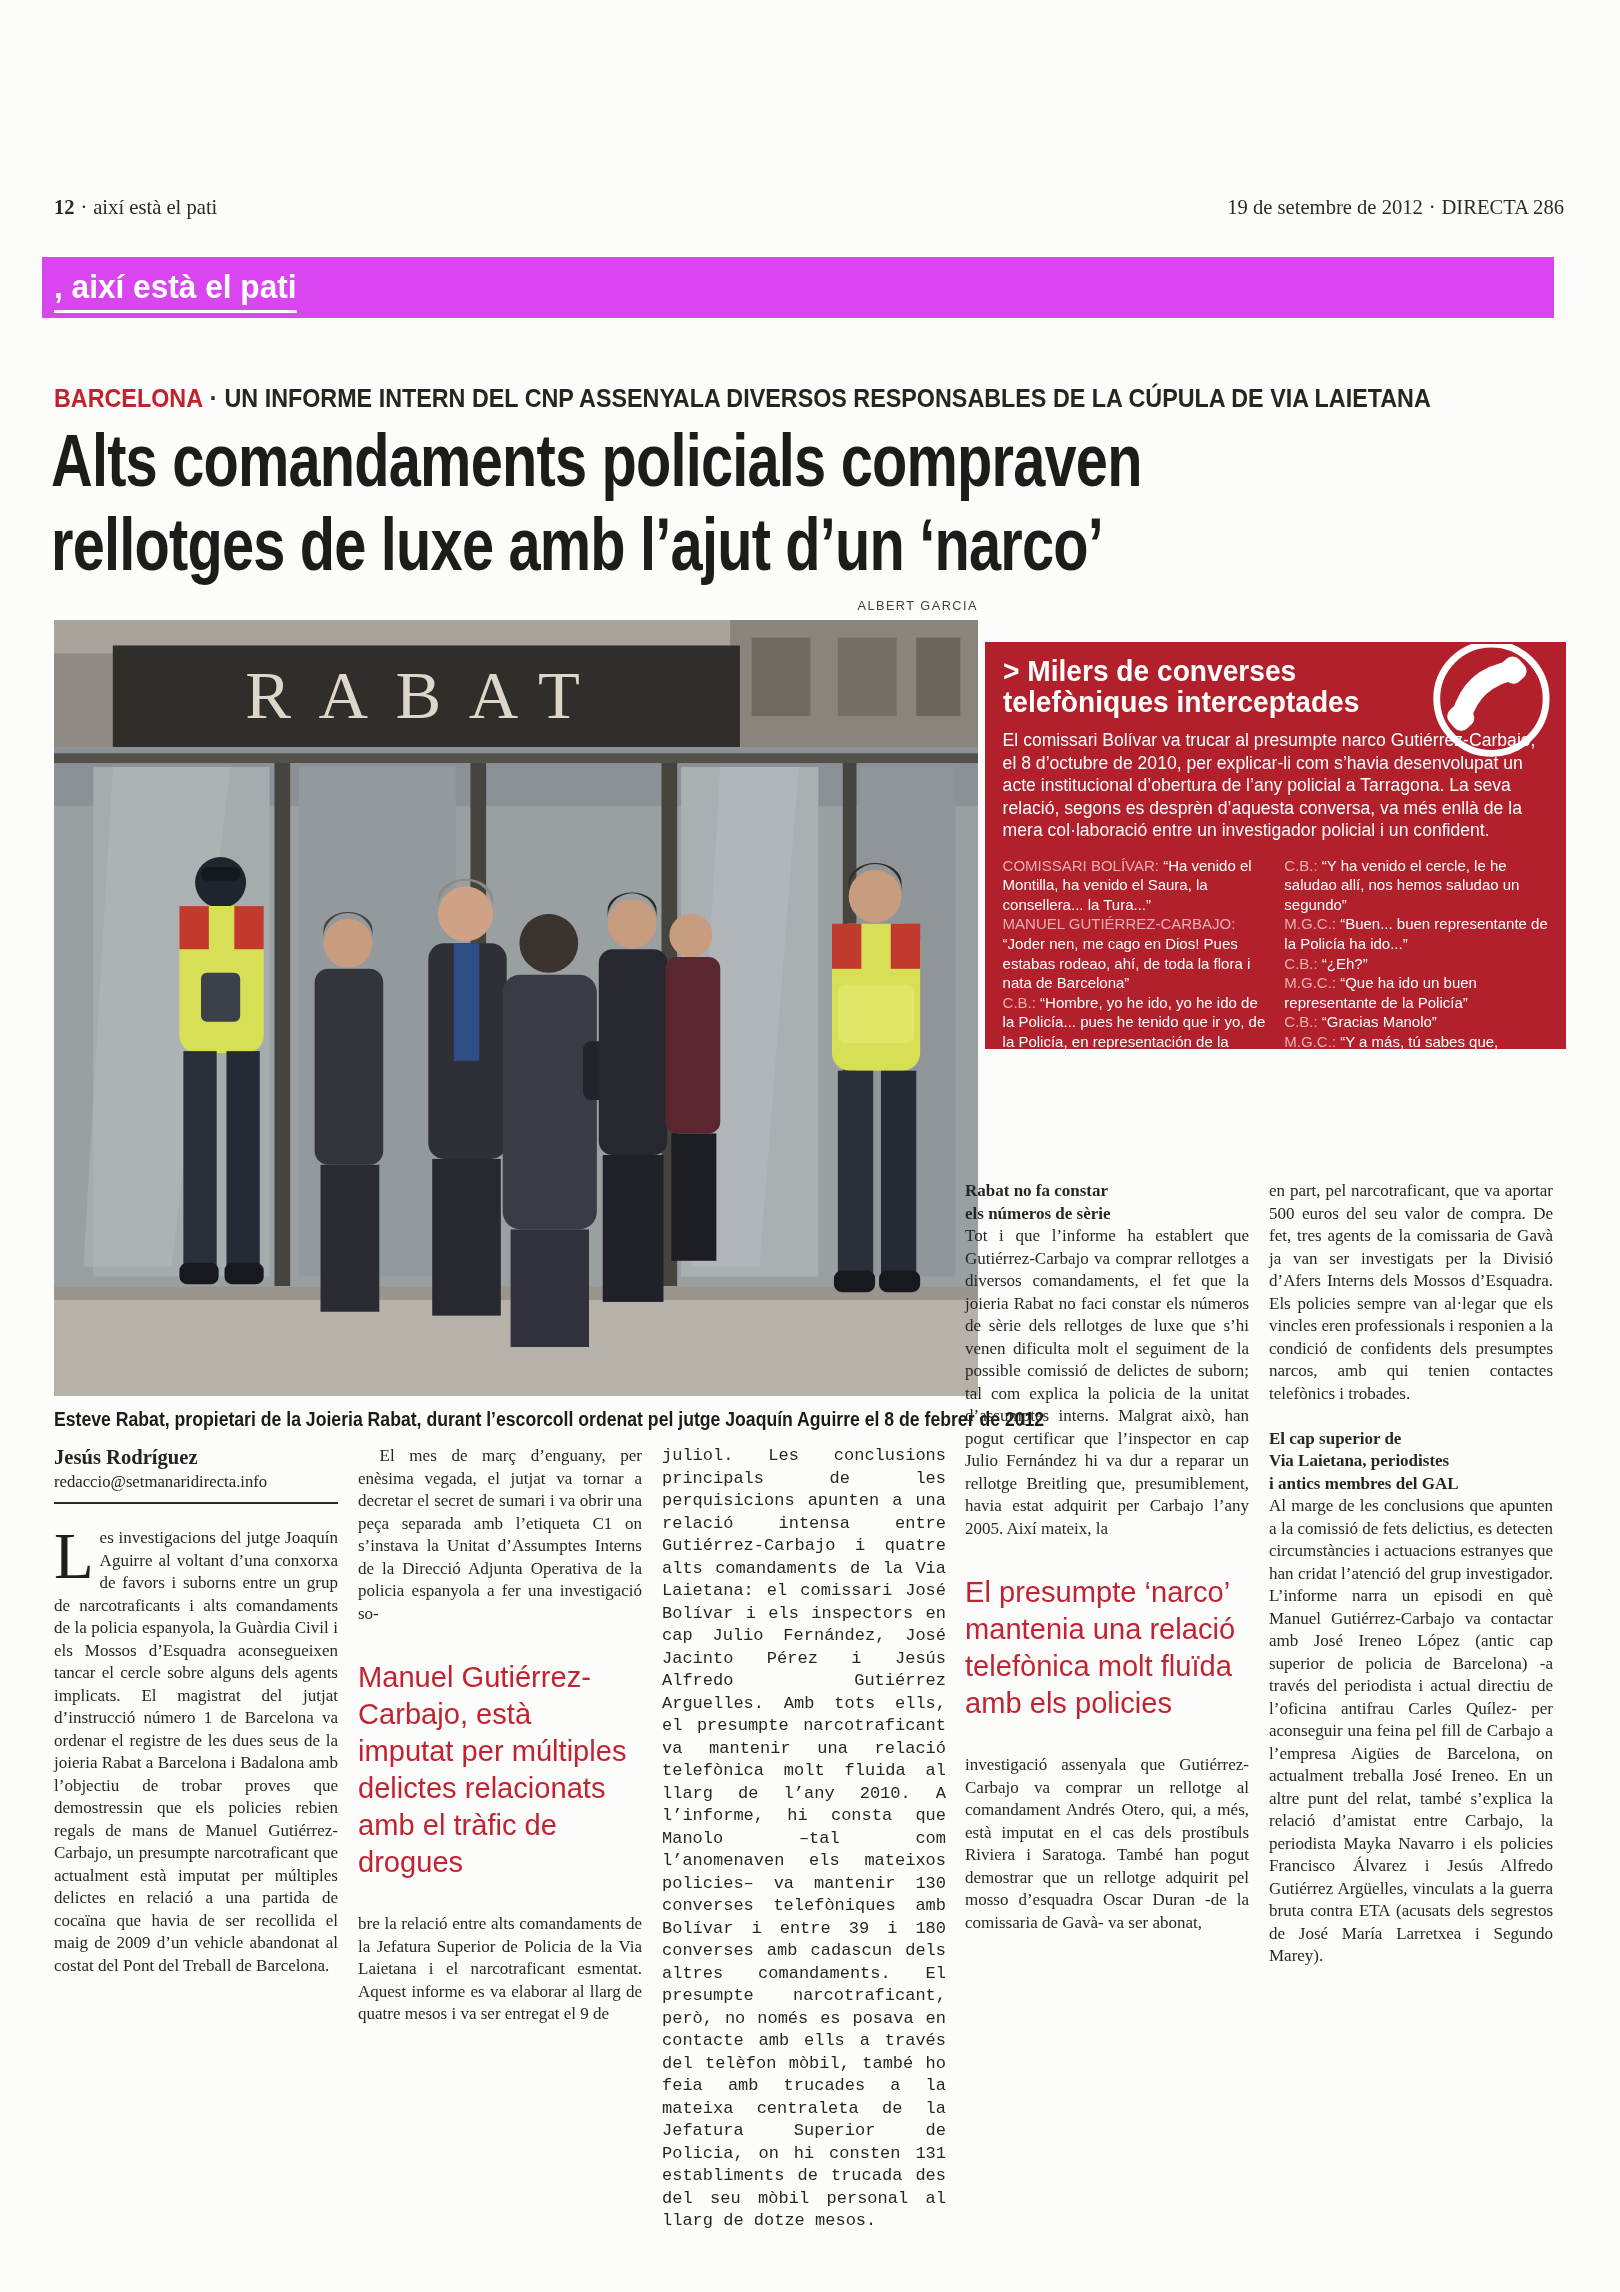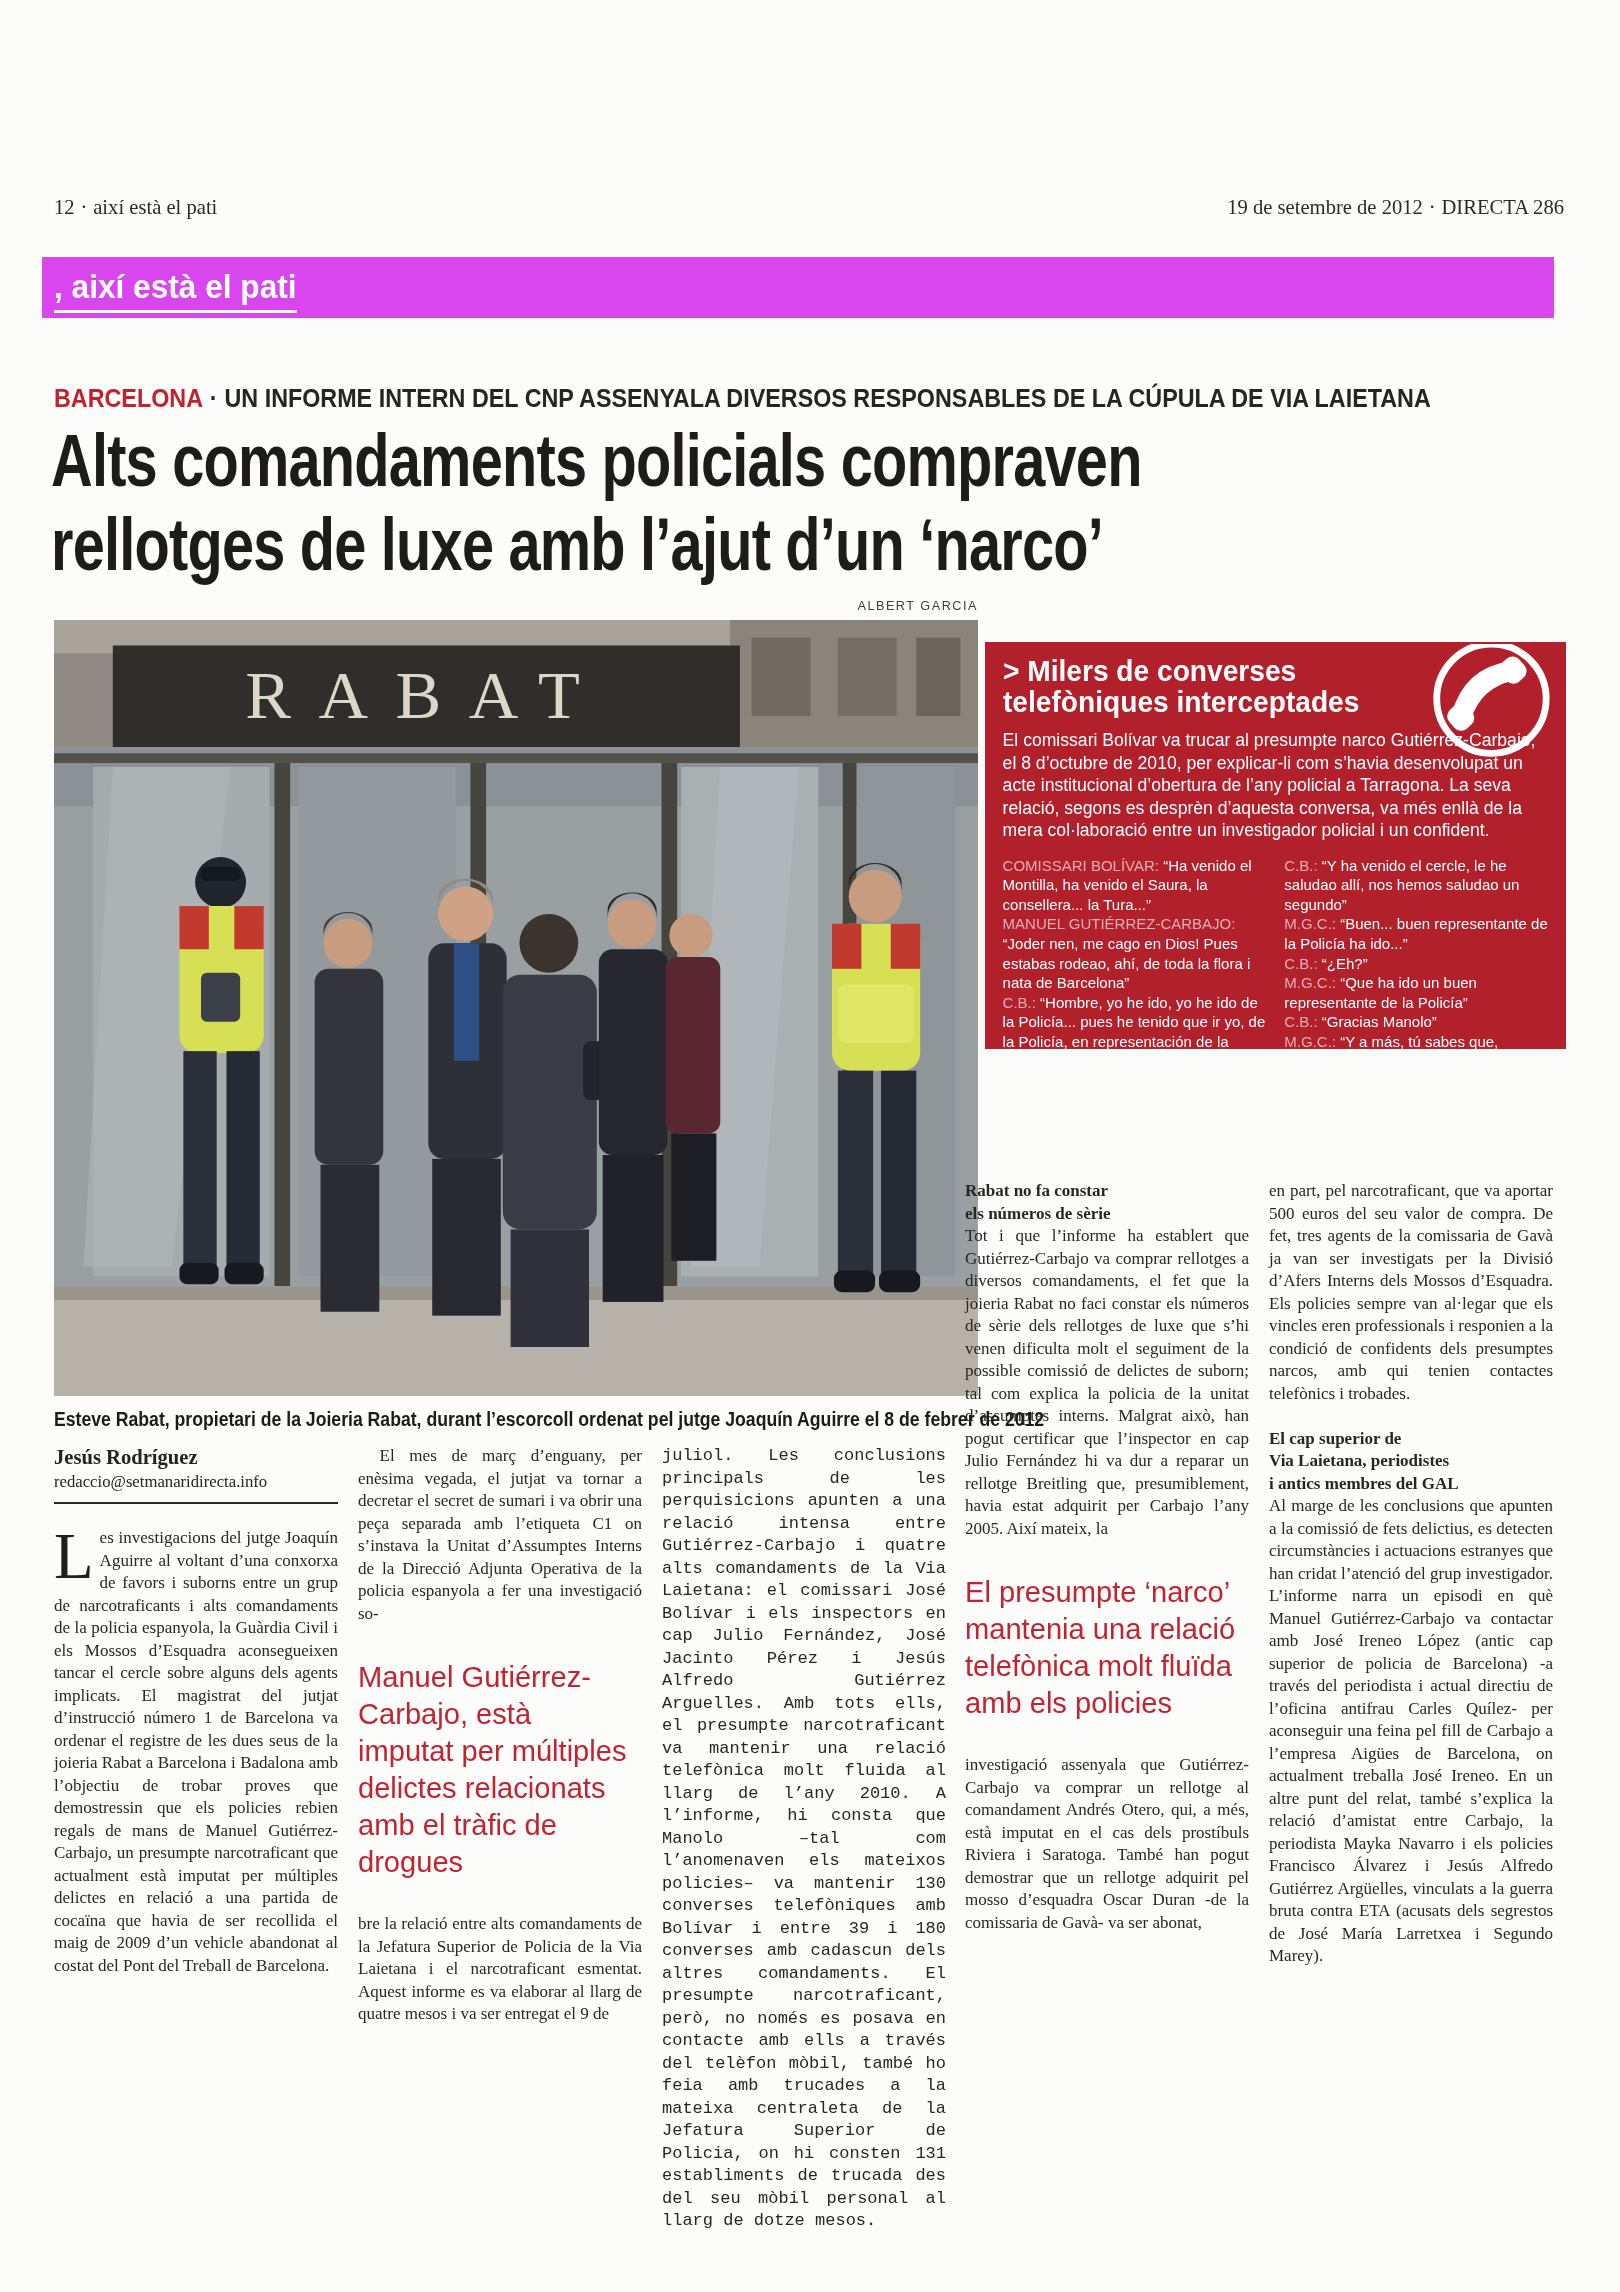--- a/index.html
+++ b/index.html
@@ -4,21 +4,21 @@
 <style>
   html,body{margin:0;padding:0;}
   body{width:1620px;height:2293px;position:relative;background:#fcfcfa;overflow:hidden;
        font-family:"Liberation Serif",serif;color:#232320;}
   .abs{position:absolute;}
 
   
   .hdr{top:196px;font-size:20.6px;color:#2a2a26;}
   .hdr-left{left:54px;}
   .hdr-right{right:56px;}
-  .pgnum{font-weight:normal;}
+  .pgnum{font-weight:bold;}
   .hdr-sep{padding:0 5.9px;}
 
   
   .banner{left:42px;top:257px;width:1512px;height:61px;background:#d946ef;}
   .banner-label{display:inline-block;margin:9.8px 0 0 11.8px;font-family:"Liberation Sans",sans-serif;
     font-weight:bold;font-size:34px;color:#fff;line-height:39px;border-bottom:3.9px solid #fff;
     padding-bottom:3.9px;transform:scaleX(.93);transform-origin:left center;white-space:nowrap;}
 
   
   .kicker{left:54px;top:383px;font-family:"Liberation Sans",sans-serif;font-weight:bold;

